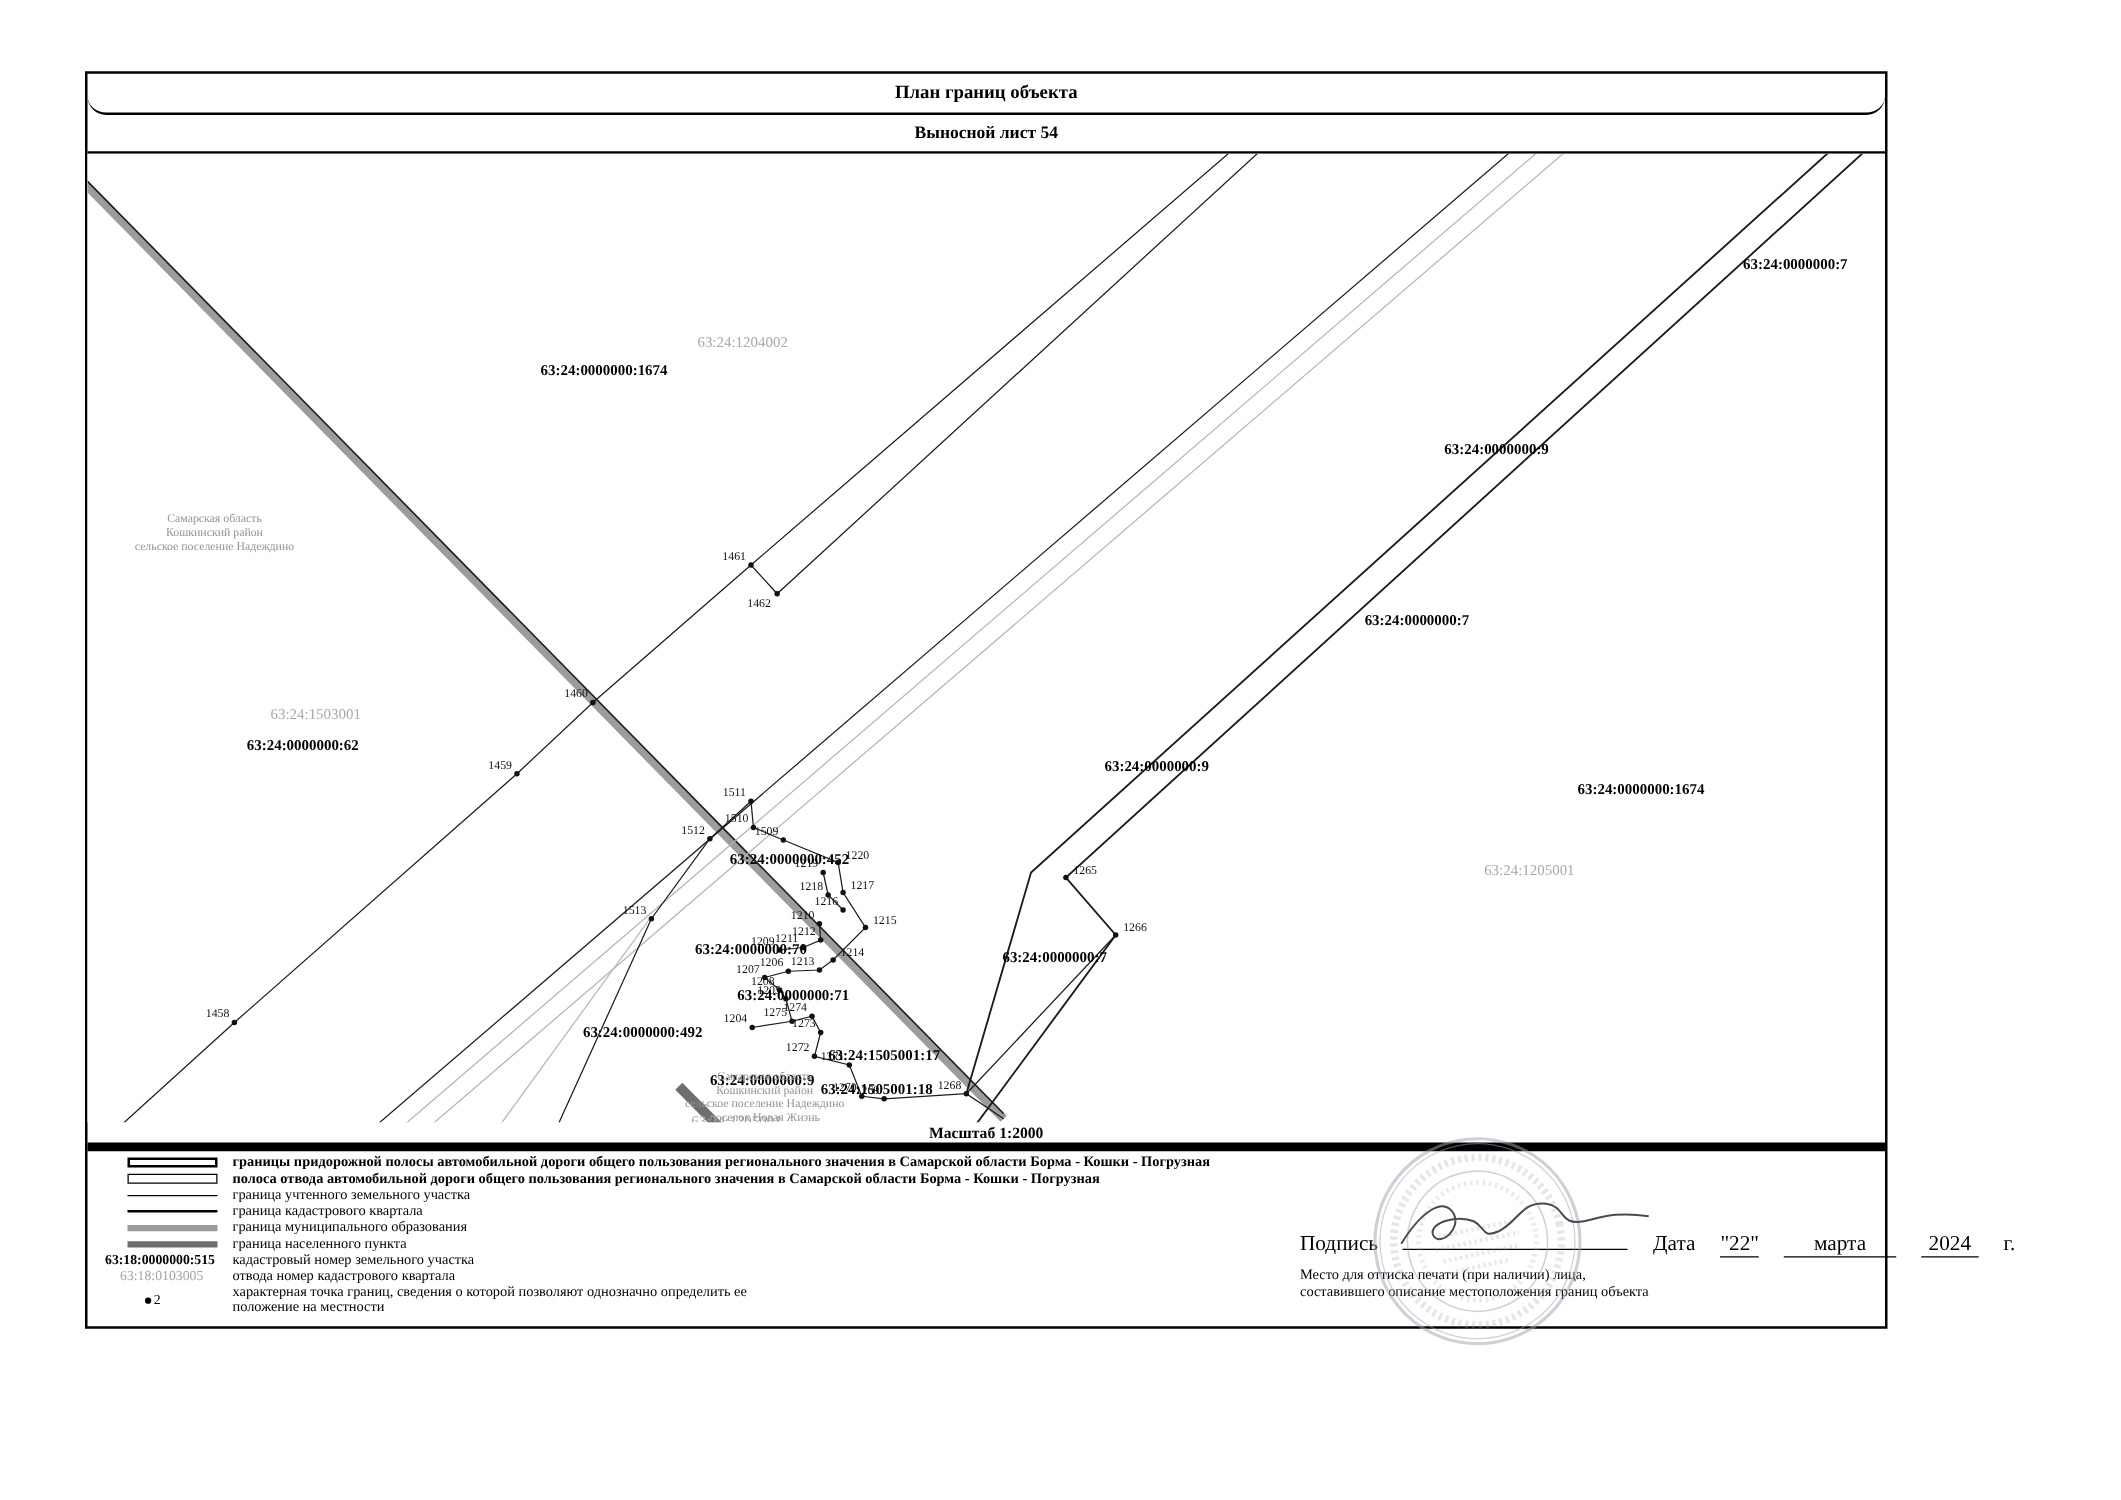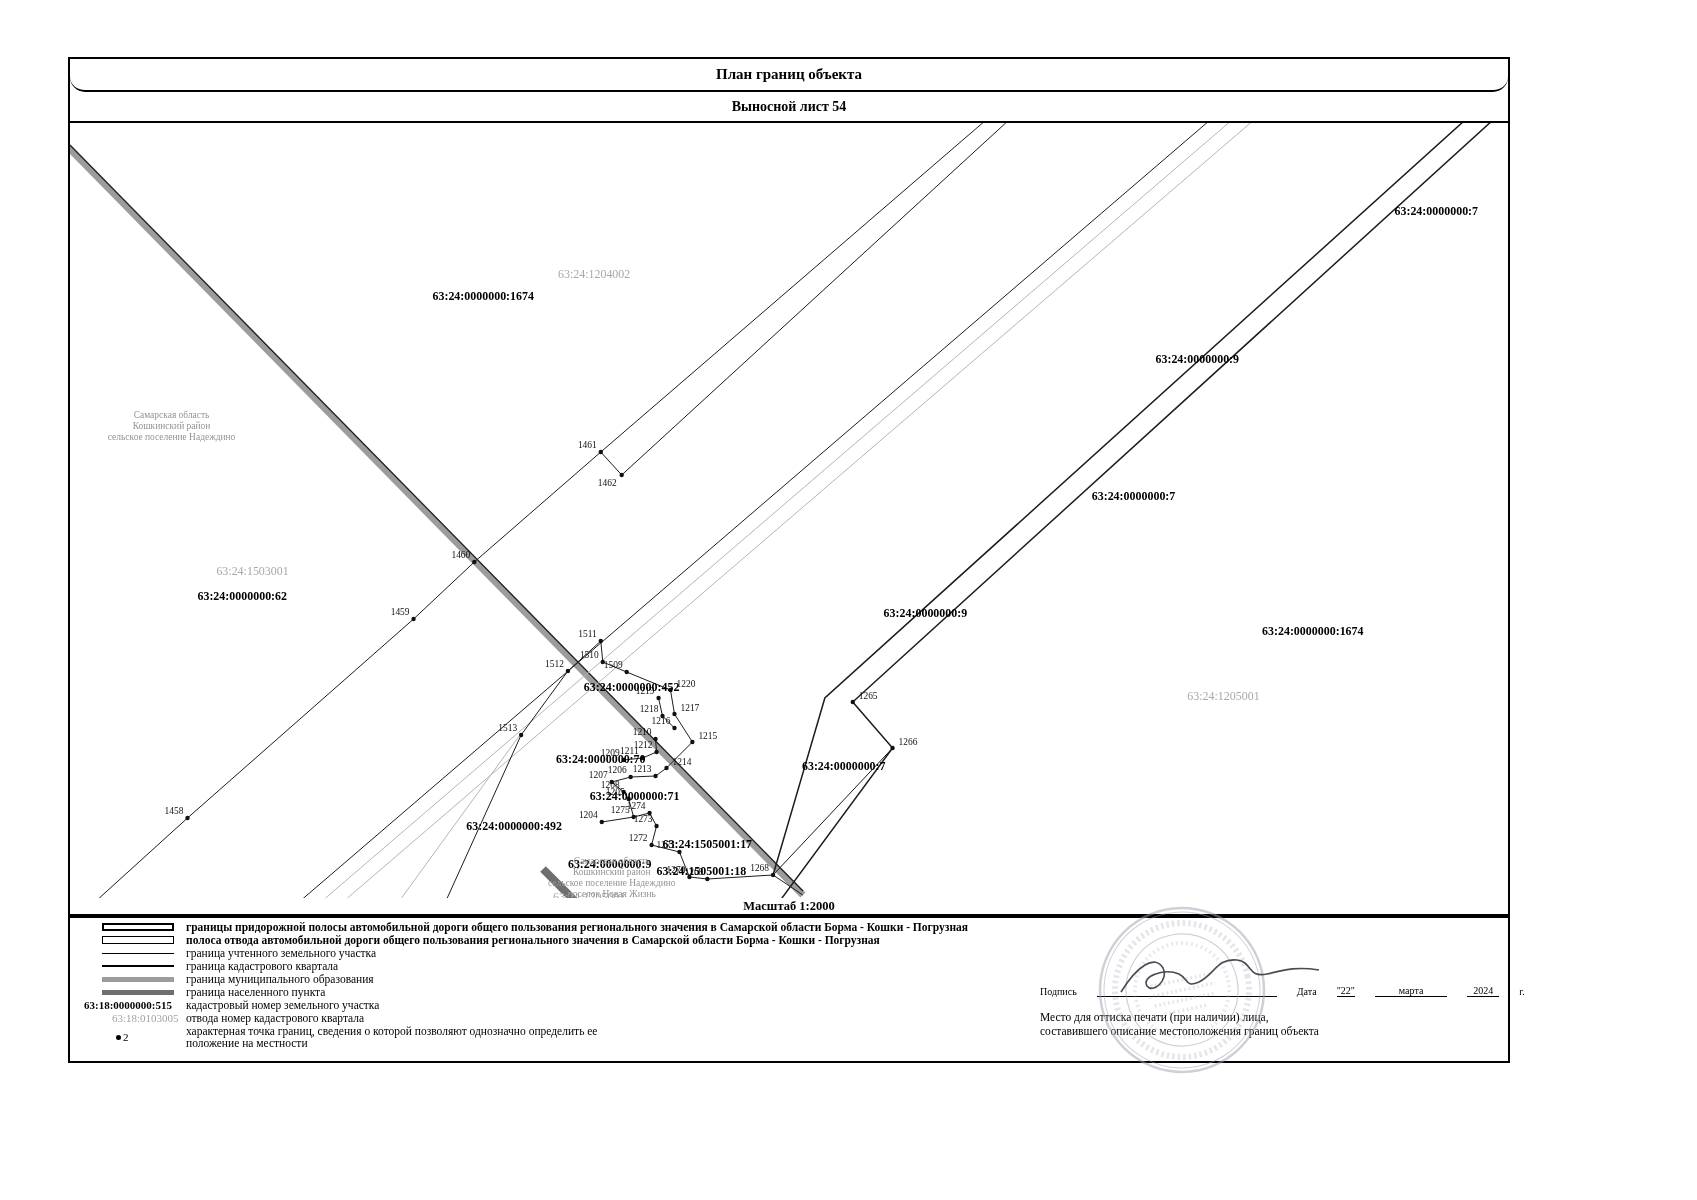--- a/index.html
+++ b/index.html
@@ -14,44 +14,44 @@
   .map-area{position:relative;height:775px;overflow:hidden;background:#fff;}
   .map-area svg{position:absolute;left:0;top:0;width:100%;height:100%;}
   .map text{font-family:"Liberation Serif",serif;}
   .map path.thin{stroke:#1c1c1c;stroke-width:1;fill:none;}
   .map path.gray{stroke:#b5b5b5;stroke-width:1;fill:none;}
   .map path.med{stroke:#1c1c1c;stroke-width:1.5;fill:none;}
   .pt-label{font-size:9.5px;fill:#111;}
   .parcel-label{font-size:12px;font-weight:bold;fill:#000;}
   .quarter-label{font-size:12px;fill:#a8a8a8;}
   .region-label{font-size:9.5px;fill:#949494;}
-  .scale-bar{height:16px;border-bottom:4px solid #000000;display:flex;align-items:center;
+  .scale-bar{height:16px;border-bottom:7px solid #000000;display:flex;align-items:center;
              justify-content:center;font-weight:bold;font-size:12.5px;}
   .legend-area{position:relative;height:151px;padding:3px 0 0 14px;box-sizing:border-box;}
   .legend-heading{font-size:12px;margin-bottom:5px;}
   .legend-row{display:flex;align-items:center;margin-bottom:1px;}
   .legend-row.bold .legend-text{font-weight:bold;}
   .legend-sym{width:102px;flex:0 0 102px;display:flex;align-items:center;}
   .sym-rect{width:72px;height:8px;margin-left:18px;box-sizing:border-box;background:#fff;}
   .sym-rect.thick{border:2.5px solid #000;}
   .sym-rect.thin{border:1px solid #000;}
   .sym-line{width:72px;margin-left:18px;}
   .sym-line.thin{height:1px;background:#000;}
   .sym-line.med{height:2px;background:#000;}
   .sym-line.gray{height:5px;background:#9c9c9c;}
   .sym-line.dgray{height:5px;background:#6e6e6e;}
   .sym-text{font-size:11px;white-space:nowrap;}
   .sym-text.black{font-weight:bold;}
-  .sym-text.gray{color:#a2a2a2;margin-left:28px;text-align:center;}
+  .sym-text.gray{color:#a2a2a2;margin-left:12px;text-align:center;}
   .sym-point{margin-left:32px;font-size:11px;display:flex;align-items:center;gap:2px;}
   .sym-point .dot{width:5px;height:5px;border-radius:50%;background:#000;display:inline-block;}
   .legend-text{font-size:11.5px;line-height:12px;}
   .legend-row:last-child .legend-text{max-width:455px;}
-  .sig-row{position:absolute;left:970px;top:64px;display:flex;align-items:flex-end;
-           font-size:10px;gap:20px;white-space:nowrap;}
+  .sig-row{position:absolute;left:970px;top:64px;display:flex;align-items:flex-start;
+           font-size:17px;gap:20px;white-space:nowrap;}
   .sig-line{width:180px;border-bottom:1px solid #000;height:14px;}
   .u{border-bottom:1px solid #000;}
   .month-u{padding:0 24px;border-bottom:1px solid #000;}
   .year-u{padding:0 6px;border-bottom:1px solid #000;}
   .stamp-note{position:absolute;left:970px;top:92px;font-size:11.5px;line-height:14px;}
   .stamp{position:absolute;left:1026px;top:-14px;opacity:.5;transform:rotate(-12deg);}
   .scribble{position:absolute;left:1045px;top:34px;}
 </style>
 </head>
 <body>

